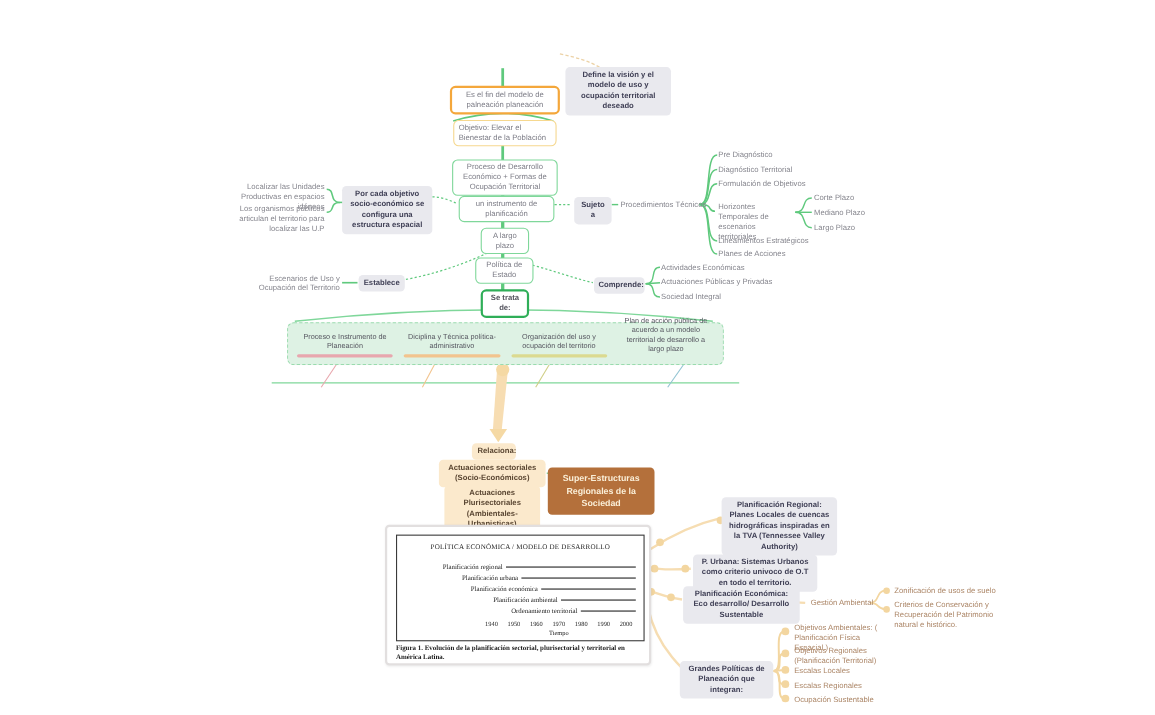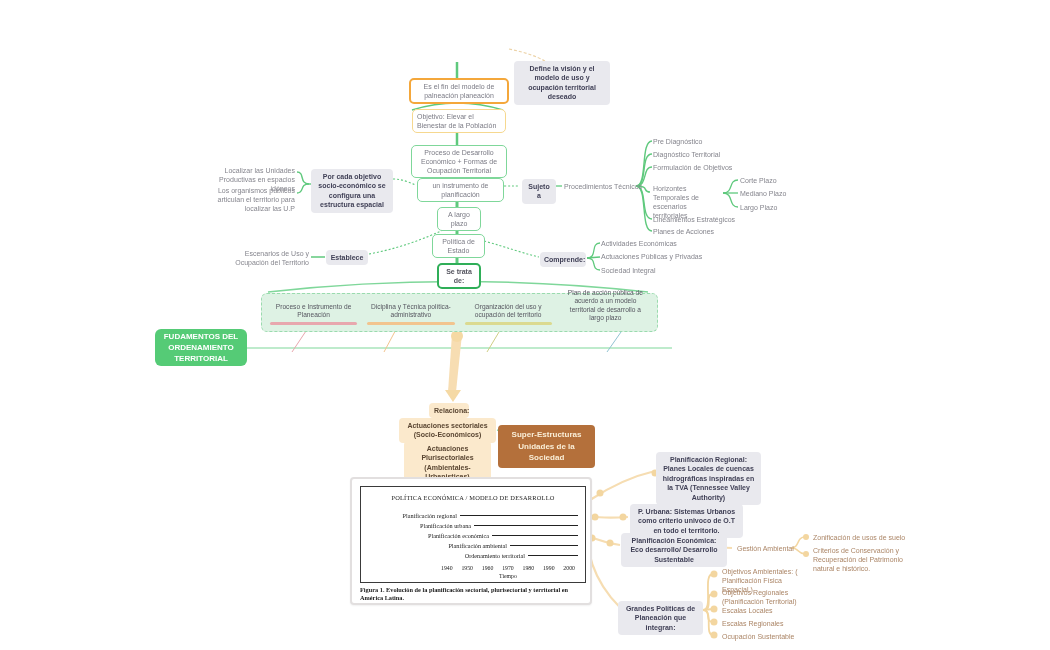--- a/index.html
+++ b/index.html
@@ -178,26 +178,25 @@
     <div class="defitem">
       <div class="txt">Organización del uso y ocupación del territorio</div>
       <div class="bar" style="background: rgb(219, 218, 144);"></div>
     </div>
     <div class="defitem">
       <div class="txt">Plan de acción pública de acuerdo a un modelo territorial de desarrollo a largo plazo</div>
       <div class="bar" style="background: rgb(146, 196, 210);"></div>
     </div>
   </div>
 
-  <div class="abs bigGreen" style="left:155px;top:329px;width:92px;height:37px">FUDAMENTOS DEL ORDENAMIENTO TERRITORIAL</div>
 
   <div class="abs creambox" style="left:429px;top:403px;width:40px">Relaciona:</div>
   <div class="abs creambox" style="left:399px;top:418px;width:97px">Actuaciones sectoriales (Socio-Económicos)</div>
   <div class="abs creambox" style="left:404px;top:441px;width:87px">Actuaciones Plurisectoriales (Ambientales-Urbanisticas)</div>
-  <div class="abs superbox" style="left:498px;top:425px;width:97px">Super-Estructuras Unidades de la Sociedad</div>
+  <div class="abs superbox" style="left:498px;top:425px;width:97px">Super-Estructuras Regionales de la Sociedad</div>
 
   <div class="abs figouter" style="left:350px;top:477px;width:242px;height:128px">
     <div class="figinner">
       <div class="ftitle">POLÍTICA ECONÓMICA / MODELO DE DESARROLLO</div>
       <div class="frow" style="top:24px">
         <span class="flab" style="width:90px">Planificación regional</span>
         <span class="fline"></span>
       </div>
       <div class="frow" style="top:34px">
         <span class="flab" style="width:104px">Planificación urbana</span>

